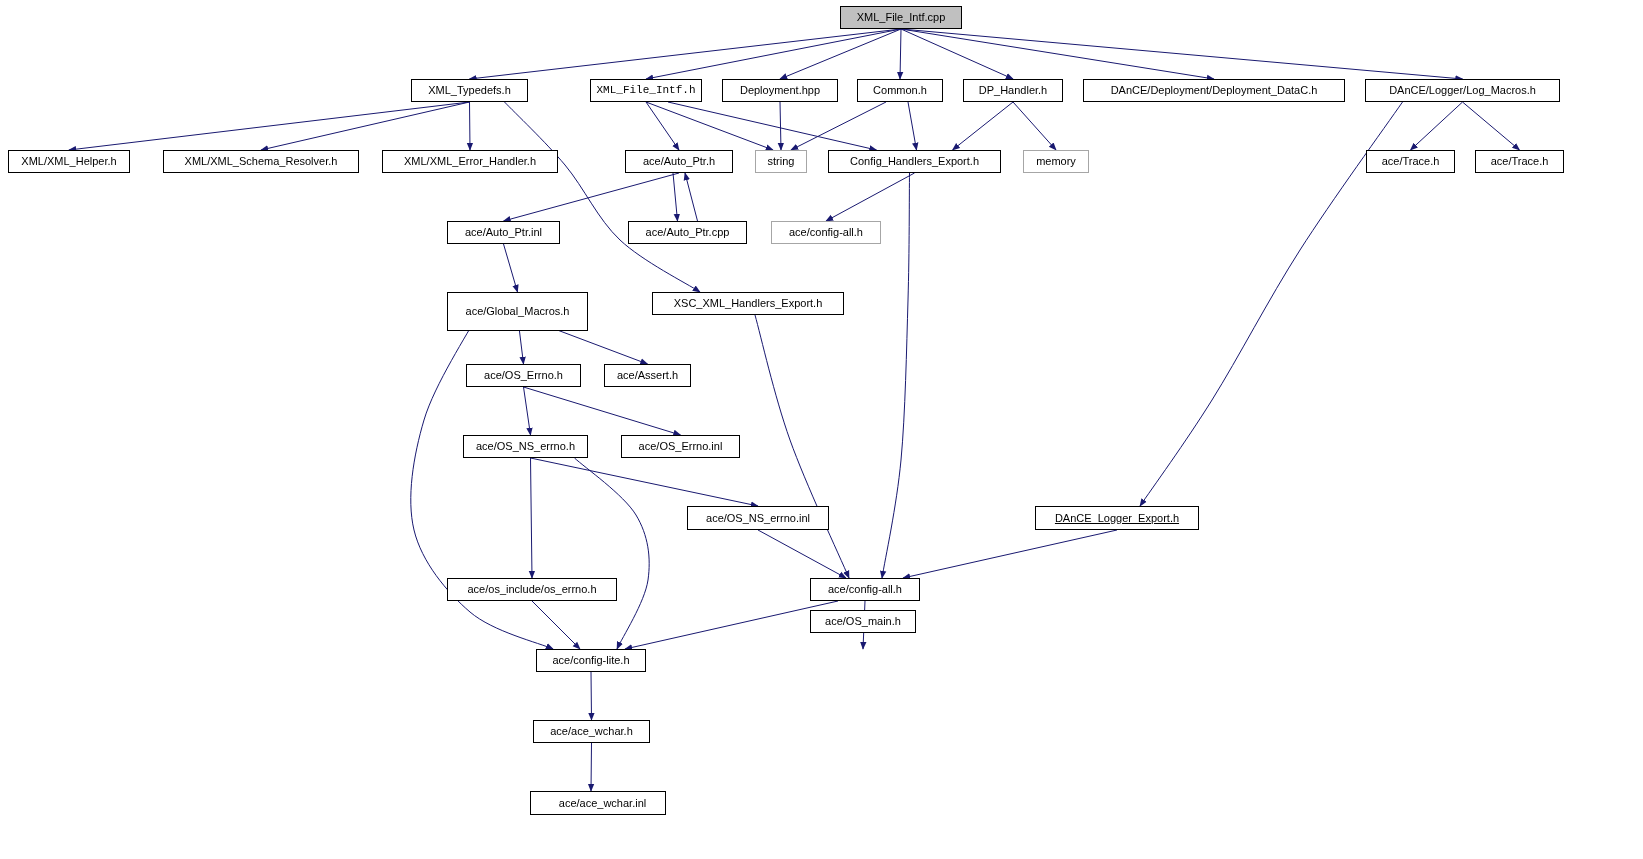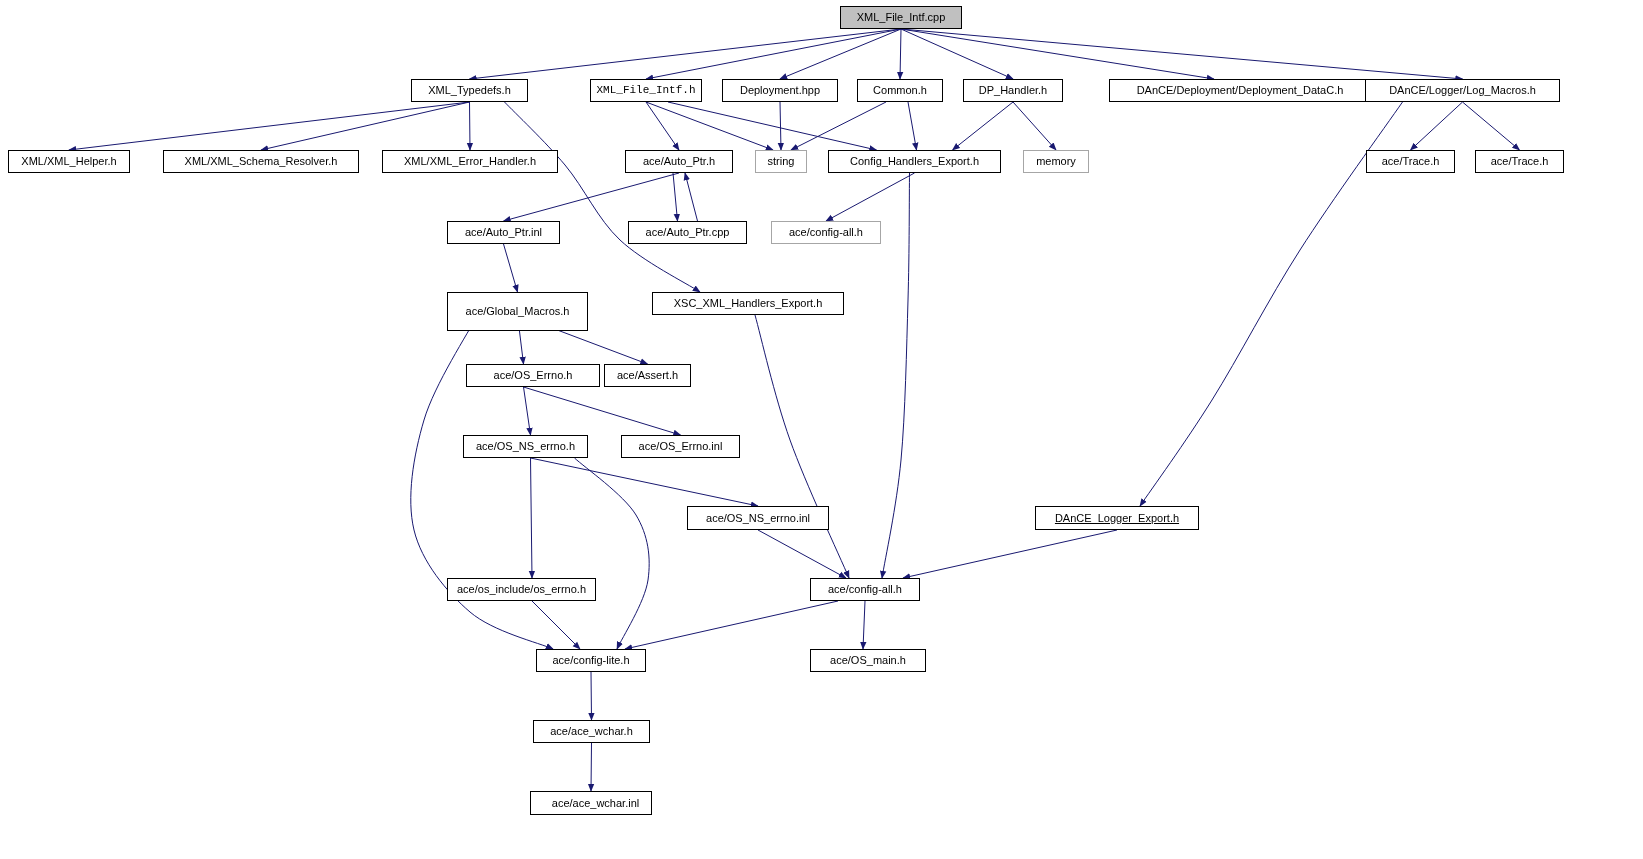--- a/index.html
+++ b/index.html
@@ -88,42 +88,42 @@
       <path d="M591,672 L591.5,720" class="edge" marker-end="url(#arrow)"></path>
       <path d="M591.5,743 L591,791" class="edge" marker-end="url(#arrow)"></path>
     </svg>
   <div id="nodes">
       <div class="node root" style="left: 840px; top: 6px; width: 122px; height: 23px;">XML_File_Intf.cpp</div>
       <div class="node" style="left: 411px; top: 79px; width: 117px; height: 23px;">XML_Typedefs.h</div>
       <div class="node" style="left: 590px; top: 79px; width: 112px; height: 23px; font-family: Liberation Mono, monospace;">XML_File_Intf.h</div>
       <div class="node" style="left: 722px; top: 79px; width: 116px; height: 23px;">Deployment.hpp</div>
       <div class="node" style="left: 857px; top: 79px; width: 86px; height: 23px;">Common.h</div>
       <div class="node" style="left: 963px; top: 79px; width: 100px; height: 23px;">DP_Handler.h</div>
-      <div class="node" style="left: 1083px; top: 79px; width: 262px; height: 23px; margin-left: 26px;">DAnCE/Deployment/Deployment_DataC.h</div>
+      <div class="node" style="left: 1083px; top: 79px; width: 262px; height: 23px;">DAnCE/Deployment/Deployment_DataC.h</div>
       <div class="node" style="left: 1365px; top: 79px; width: 195px; height: 23px;">DAnCE/Logger/Log_Macros.h</div>
       <div class="node" style="left: 8px; top: 150px; width: 122px; height: 23px;">XML/XML_Helper.h</div>
       <div class="node" style="left: 163px; top: 150px; width: 196px; height: 23px;">XML/XML_Schema_Resolver.h</div>
       <div class="node" style="left: 382px; top: 150px; width: 176px; height: 23px;">XML/XML_Error_Handler.h</div>
       <div class="node" style="left: 625px; top: 150px; width: 108px; height: 23px;">ace/Auto_Ptr.h</div>
       <div class="node muted" style="left: 755px; top: 150px; width: 52px; height: 23px;">string</div>
       <div class="node" style="left: 828px; top: 150px; width: 173px; height: 23px;">Config_Handlers_Export.h</div>
       <div class="node muted" style="left: 1023px; top: 150px; width: 66px; height: 23px;">memory</div>
       <div class="node" style="left: 1366px; top: 150px; width: 89px; height: 23px;">ace/Trace.h</div>
       <div class="node" style="left: 1475px; top: 150px; width: 89px; height: 23px;">ace/Trace.h</div>
       <div class="node" style="left: 447px; top: 221px; width: 113px; height: 23px;">ace/Auto_Ptr.inl</div>
       <div class="node" style="left: 628px; top: 221px; width: 119px; height: 23px;">ace/Auto_Ptr.cpp</div>
       <div class="node muted" style="left: 771px; top: 221px; width: 110px; height: 23px;">ace/config-all.h</div>
       <div class="node" style="left: 447px; top: 292px; width: 141px; height: 39px;">ace/Global_Macros.h</div>
       <div class="node" style="left: 652px; top: 292px; width: 192px; height: 23px;">XSC_XML_Handlers_Export.h</div>
-      <div class="node" style="left: 466px; top: 364px; width: 134px; height: 23px;">ace/OS_Errno.h</div>
+      <div class="node" style="left: 466px; top: 364px; width: 115px; height: 23px;">ace/OS_Errno.h</div>
       <div class="node" style="left: 604px; top: 364px; width: 87px; height: 23px;">ace/Assert.h</div>
       <div class="node" style="left: 463px; top: 435px; width: 125px; height: 23px;">ace/OS_NS_errno.h</div>
       <div class="node" style="left: 621px; top: 435px; width: 119px; height: 23px;">ace/OS_Errno.inl</div>
       <div class="node" style="left: 687px; top: 506px; width: 142px; height: 24px;">ace/OS_NS_errno.inl</div>
       <div class="node" style="left: 1035px; top: 506px; width: 164px; height: 24px; text-decoration: underline;">DAnCE_Logger_Export.h</div>
-      <div class="node" style="left: 447px; top: 578px; width: 149px; height: 23px;">ace/os_include/os_errno.h</div>
+      <div class="node" style="left: 447px; top: 578px; width: 170px; height: 23px;">ace/os_include/os_errno.h</div>
       <div class="node" style="left: 810px; top: 578px; width: 110px; height: 23px;">ace/config-all.h</div>
       <div class="node" style="left: 536px; top: 649px; width: 110px; height: 23px;">ace/config-lite.h</div>
-      <div class="node" style="left: 810px; top: 649px; width: 116px; height: 23px;">ace/OS_main.h</div>
+      <div class="node" style="left: 810px; top: 610px; width: 106px; height: 23px;">ace/OS_main.h</div>
       <div class="node" style="left: 533px; top: 720px; width: 117px; height: 23px;">ace/ace_wchar.h</div>
-      <div class="node" style="left: 530px; top: 791px; width: 122px; height: 24px; padding-left: 9px;">ace/ace_wchar.inl</div>
+      <div class="node" style="left: 530px; top: 791px; width: 136px; height: 24px; padding-left: 9px;">ace/ace_wchar.inl</div>
     </div>
 </div>
 
 </body></html>

